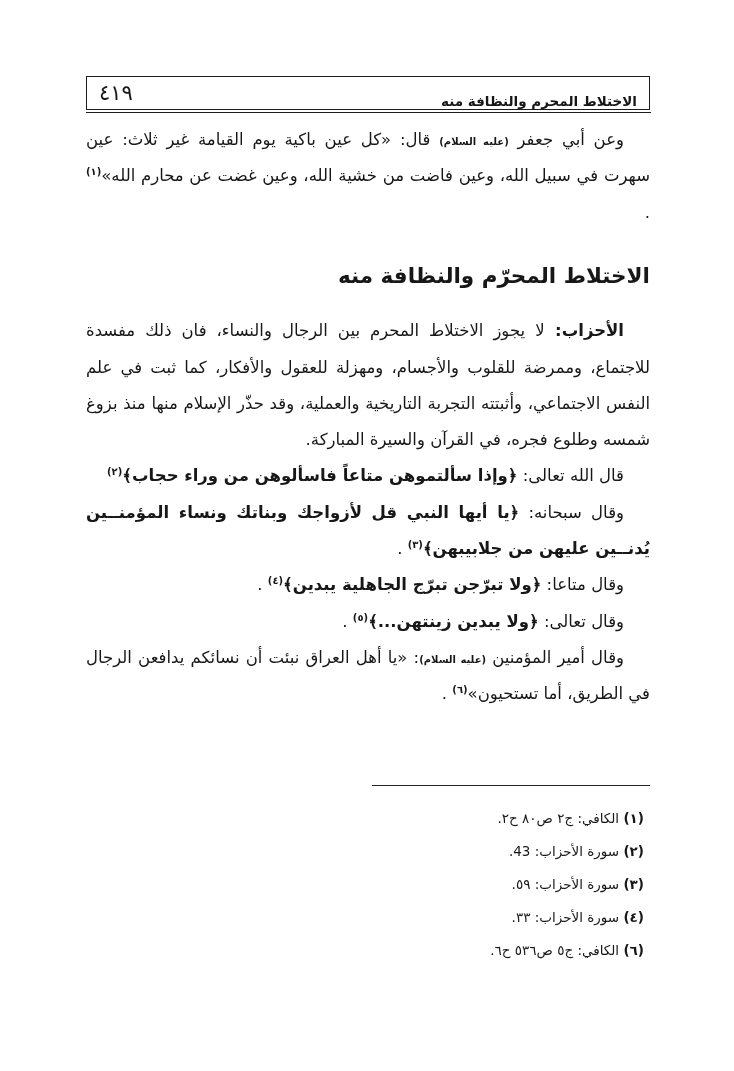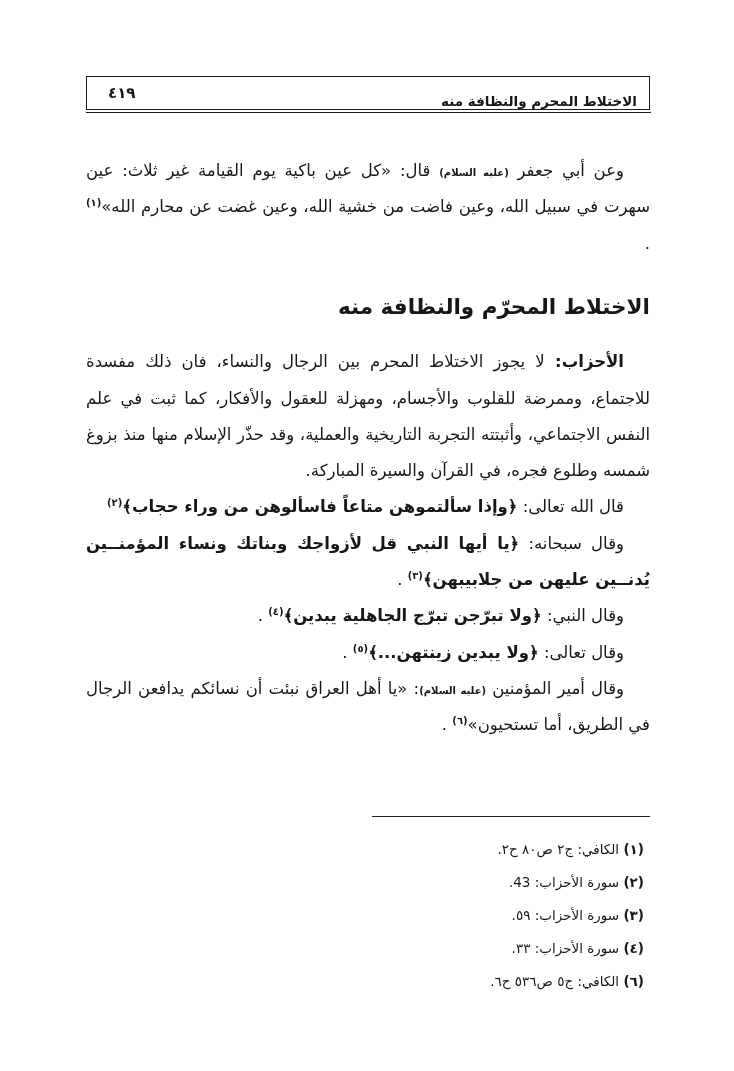--- a/index.html
+++ b/index.html
@@ -40,32 +40,31 @@
     right: -1.5px;
     bottom: -4px;
     border-top: 1.5px solid #1c1c1c;
   }
   .header-title {
     font-weight: bold;
     font-size: 13.5px;
     margin-top: 16px;
   }
   .header-pagenum {
-    font-weight: bold;
-    font-size: 15px;
+    font-weight: normal;
+    font-size: 21px;
     letter-spacing: 1px;
-    margin-left: 9px;
   }
   
   .content {
     font-size: 16.5px;
     line-height: 2.2;
     text-align: justify;
   }
-  .intro-section { margin-top: 43px; }
+  .intro-section { margin-top: 12px; }
   .para {
     margin: 0;
     text-indent: 26px;
     text-align: justify;
   }
   .section-heading {
     font-weight: bold;
     font-size: 21.5px;
     margin: 28px 0 20px 0;
     text-indent: 0;
@@ -117,21 +116,21 @@
     <div class="intro-section">
         <p class="para"><span class="seg normal">وعن أبي جعفر </span><span class="seg symbol">(عليه السلام)</span><span class="seg normal"> قال: «كل عين باكية يوم القيامة غير ثلاث: عين سهرت في سبيل الله، وعين فاضت من خشية الله، وعين غضت عن محارم الله»</span><sup class="seg sup">(١)</sup><span class="seg normal"> .</span></p>
       </div>
 
     <h2 class="section-heading">الاختلاط المحرّم والنظافة منه</h2>
 
     <div class="body-section">
         <p class="para"><span class="seg bold">الأحزاب: </span><span class="seg normal">لا يجوز الاختلاط المحرم بين الرجال والنساء، فان ذلك مفسدة للاجتماع، وممرضة للقلوب والأجسام، ومهزلة للعقول والأفكار، كما ثبت في علم النفس الاجتماعي، وأثبتته التجربة التاريخية والعملية، وقد حذّر الإسلام منها منذ بزوغ شمسه وطلوع فجره، في القرآن والسيرة المباركة.</span></p>
         <p class="para"><span class="seg normal">قال الله تعالى: </span><span class="seg verse">﴿وإذا سألتموهن متاعاً فاسألوهن من وراء حجاب﴾</span><sup class="seg sup">(٢)</sup></p>
         <p class="para"><span class="seg normal">وقال سبحانه: </span><span class="seg verse">﴿يا أيها النبي قل لأزواجك وبناتك ونساء المؤمنــين يُدنــين عليهن من جلابيبهن﴾</span><sup class="seg sup">(٣)</sup><span class="seg normal"> .</span></p>
-        <p class="para"><span class="seg normal">وقال النبي: </span><span class="seg verse">﴿ولا تبرّجن تبرّج الجاهلية يبدين﴾</span><sup class="seg sup">(٤)</sup><span class="seg normal"> .</span></p>
+        <p class="para"><span class="seg normal">وقال متاعا: </span><span class="seg verse">﴿ولا تبرّجن تبرّج الجاهلية يبدين﴾</span><sup class="seg sup">(٤)</sup><span class="seg normal"> .</span></p>
         <p class="para"><span class="seg normal">وقال تعالى: </span><span class="seg verse">﴿ولا يبدين زينتهن...﴾</span><sup class="seg sup">(٥)</sup><span class="seg normal"> .</span></p>
         <p class="para"><span class="seg normal">وقال أمير المؤمنين </span><span class="seg symbol">(عليه السلام)</span><span class="seg normal">: «يا أهل العراق نبئت أن نسائكم يدافعن الرجال في الطريق، أما تستحيون»</span><sup class="seg sup">(٦)</sup><span class="seg normal"> .</span></p>
       </div>
 
     <div class="footnotes-block">
       <hr class="fn-divider">
       <div class="footnotes-list">
           <div class="footnote"><span class="fn-marker">(١)</span><span class="fn-text"> الكافي: ج٢ ص٨٠ ح٢.</span></div>
           <div class="footnote"><span class="fn-marker">(٢)</span><span class="fn-text"> سورة الأحزاب: 43.</span></div>
           <div class="footnote"><span class="fn-marker">(٣)</span><span class="fn-text"> سورة الأحزاب: ٥٩.</span></div>

